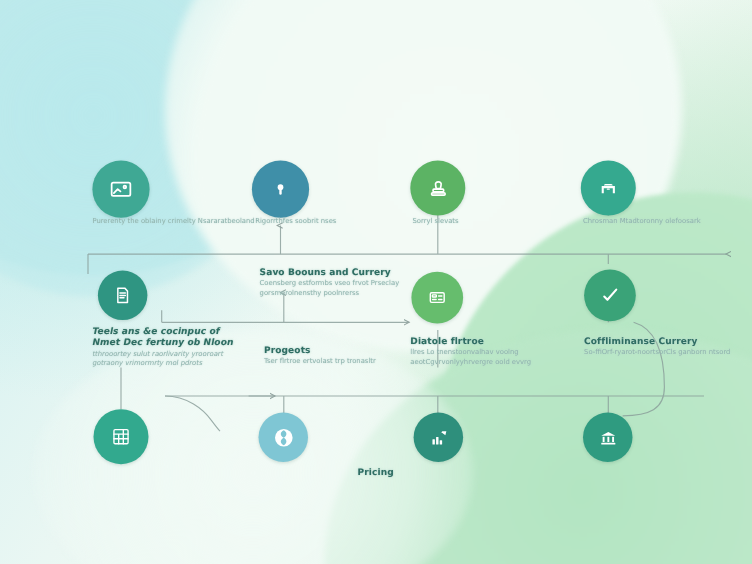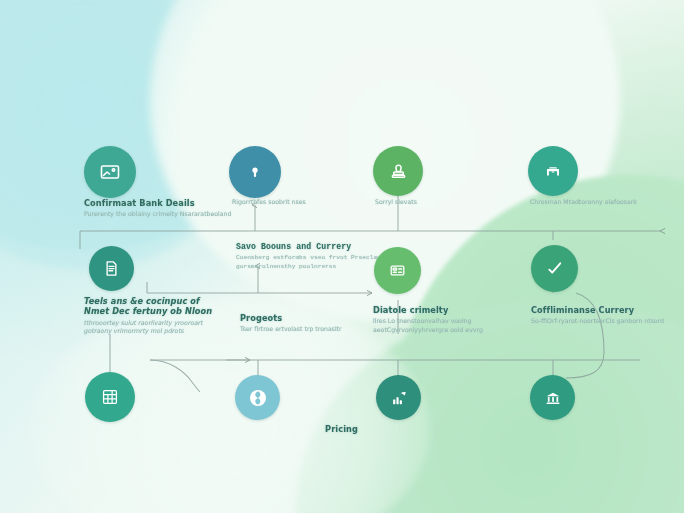--- a/index.html
+++ b/index.html
@@ -136,21 +136,20 @@
     <div class="bubble" style="left:84px;top:146px;width:52px;height:52px;background:#3fa894;">
       <span>
         <svg width="24" height="24" viewBox="0 0 24 24" fill="none" stroke="#ffffff" stroke-width="1.6" stroke-linecap="round" stroke-linejoin="round">
           <rect x="3.5" y="6" width="17" height="12" rx="1.5"></rect>
           <path d="M5.5 15.5 L9 12 L11.5 14"></path>
           <circle cx="15.5" cy="10" r="1.2"></circle>
         </svg>
       </span>
     </div>
     <div class="label" style="left:84px;top:198px;">
-      <p class="title">Confirmaat Bank Deails</p>
       <p class="desc">Purerenty the oblainy crimelty Nsararatbeoland</p>
     </div>
   </div>
 
   <div class="node">
     <div class="bubble" style="left:229px;top:146px;width:52px;height:52px;background:#3f8fa8;">
       <span>
         <svg width="24" height="24" viewBox="0 0 24 24" fill="#ffffff">
           <circle cx="12" cy="10.2" r="2.6"></circle>
           <rect x="10.9" y="11.4" width="2.2" height="5.6" rx="1.1"></rect>
@@ -201,21 +200,21 @@
         </svg>
       </span>
     </div>
     <div class="label" style="left:84px;top:296px;width:140px;font-style:italic;">
       <p class="title">Teels ans &amp;e cocinpuc of Nmet Dec fertuny ob Nloon</p>
       <p class="desc">tthrooortey sulut raorlivarity yrooroart gotraony vrimormrty mol pdrots</p>
     </div>
   </div>
 
   <div class="node">
-    <div class="label" style="left:236px;top:242px;width:160px;font-family:Liberation Mono, monospace;">
+    <div class="label" style="left:236px;top:242px;width:160px;">
       <p class="title">Savo Boouns and Currery</p>
       <p class="desc">Coensberg estformbs vseo frvot Prseclay gorsmerolnensthy poolnrerss</p>
     </div>
   </div>
 
   <div class="node">
     <div class="label" style="left:240px;top:313px;width:130px;">
       <p class="title">Progeots</p>
       <p class="desc">Tser flrtroe ertvolast trp tronasltr</p>
     </div>
@@ -225,21 +224,21 @@
     <div class="bubble" style="left:374px;top:247px;width:47px;height:47px;background:#66bd6d;">
       <span>
         <svg width="21" height="21" viewBox="0 0 24 24" fill="none" stroke="#ffffff" stroke-width="1.5" stroke-linecap="round" stroke-linejoin="round">
           <rect x="4.8" y="7" width="14.4" height="10" rx="1.4"></rect>
           <rect x="7" y="9.2" width="4" height="2.2" rx="0.5"></rect>
           <path d="M13.4 10.3 h3.4 M7.2 14 h3.6 M13.4 14 h3.4"></path>
         </svg>
       </span>
     </div>
     <div class="label" style="left:373px;top:305px;width:150px;">
-      <p class="title">Diatole crimelty</p>
+      <p class="title">Diatole flrtroe</p>
       <p class="desc">llres Lo tnenstoonvalhav voolng aeotCgvrvonlyyhrvergre oold evvrg</p>
     </div>
   </div>
 
   <div class="node">
     <div class="bubble" style="left:531px;top:245px;width:47px;height:47px;background:#3aa378;">
       <span>
         <svg width="23" height="23" viewBox="0 0 24 24" fill="none" stroke="#ffffff" stroke-width="2" stroke-linecap="round" stroke-linejoin="round">
           <path d="M6.6 13.2 L9.6 16.2 L18 6.6"></path>
         </svg>

